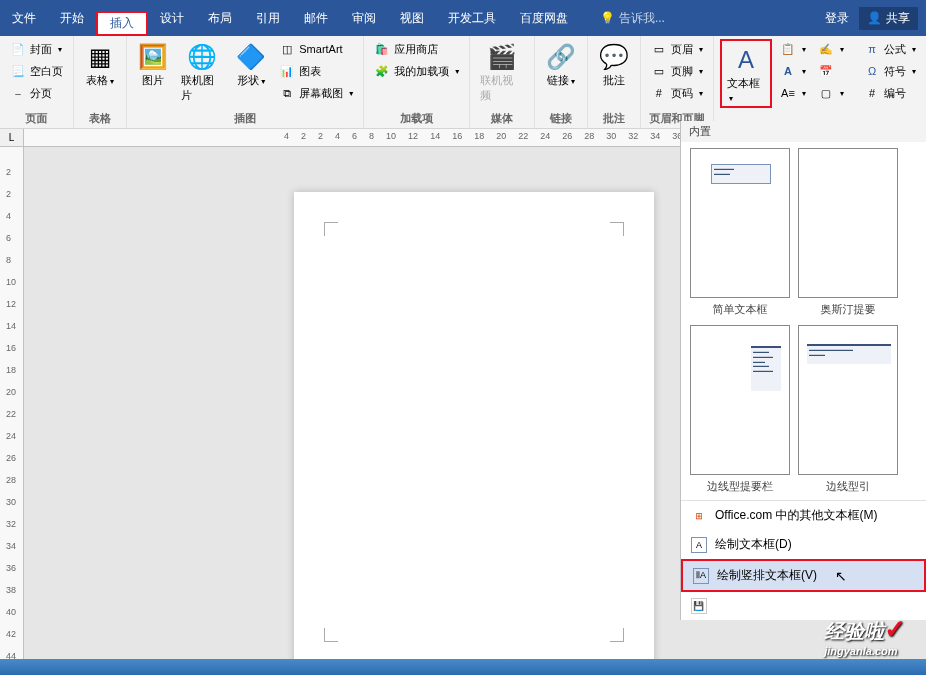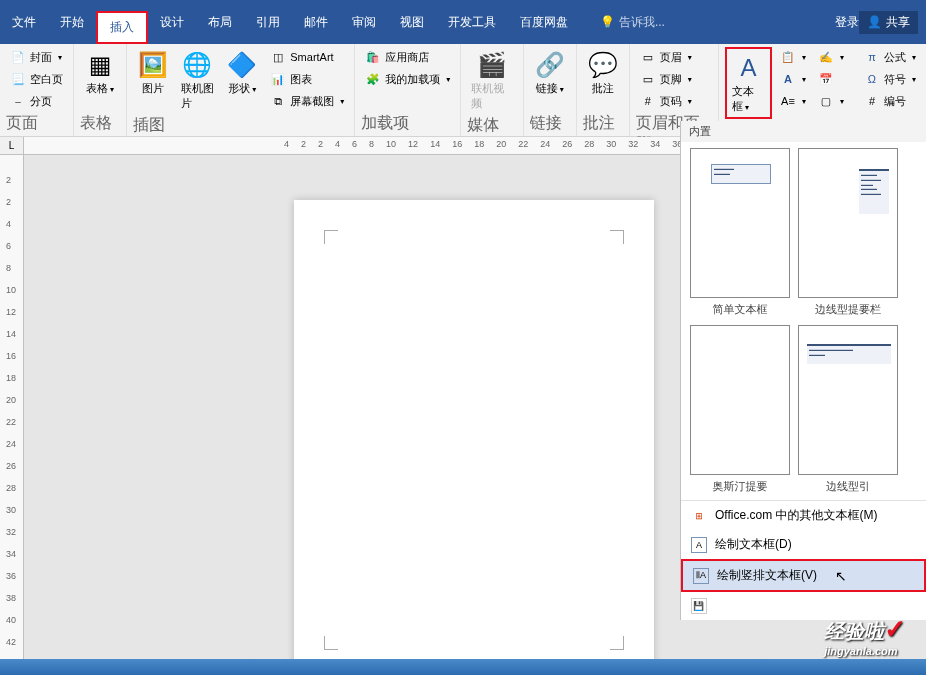--- a/index.html
+++ b/index.html
@@ -1,32 +1,32 @@
 <!DOCTYPE html>
 <html><head>
   <meta charset="utf-8">
   <style>
     * { margin: 0; padding: 0; box-sizing: border-box; font-family: "Microsoft YaHei", sans-serif; }
     body { width: 926px; height: 675px; background: #fff; overflow: hidden; position: relative; }
     
-    .titlebar { height: 44px; background: #2b579a; display: flex; align-items: center; color: #fff; font-size: 12px; }
+    .titlebar { height: 36px; background: #2b579a; display: flex; align-items: center; color: #fff; font-size: 12px; }
     .menu-tabs { display: flex; height: 100%; }
     .menu-tab { padding: 0 12px; display: flex; align-items: center; cursor: pointer; }
     .menu-tab.file { background: #2b579a; }
     .menu-tab.active { background: #fff; color: #2b579a; margin-top: 11px; }
     .menu-tab.highlighted { border: 2px solid #e81123; }
     .tell-me { margin-left: 20px; display: flex; align-items: center; flex: 1; color: #c8d4e8; }
     .tell-me-icon { margin-right: 4px; }
-    .titlebar-right { display: flex; align-items: center; padding-right: 8px; }
+    .titlebar-right { display: flex; align-items: center; gap: 10px; padding-right: 8px; }
     .share-btn { background: #1e3f73; padding: 3px 8px; display: flex; align-items: center; gap: 4px; }
     
     .ribbon { height: 93px; background: #f3f3f3; border-bottom: 1px solid #d4d4d4; display: flex; }
     .ribbon-group { border-right: 1px solid #e1e1e1; padding: 3px 6px 2px; display: flex; flex-direction: column; }
     .ribbon-group-content { flex: 1; display: flex; align-items: flex-start; gap: 4px; }
-    .ribbon-group-label { font-size: 16px; color: #666; padding-top: 2px; }
+    .ribbon-group-label { text-align: center; font-size: 11px; color: #666; padding-top: 2px; font-weight: bold; }
     .ribbon-btn-large { display: flex; flex-direction: column; align-items: center; padding: 2px 4px; cursor: pointer; font-size: 11px; }
     .ribbon-btn-large .icon { width: 32px; height: 32px; display: flex; align-items: center; justify-content: center; font-size: 24px; }
     .ribbon-btn-small { display: flex; align-items: center; gap: 4px; padding: 2px 4px; cursor: pointer; font-size: 11px; white-space: nowrap; }
     .ribbon-btn-small .icon { width: 16px; height: 16px; display: flex; align-items: center; justify-content: center; }
     .ribbon-col { display: flex; flex-direction: column; gap: 2px; }
     .dropdown-arrow { font-size: 8px; margin-left: 2px; }
     .textbox-highlight { border: 2px solid #e81123; padding: 1px; }
     
     .workspace { display: flex; height: 537px; position: relative; }
     .ruler-corner { width: 24px; height: 18px; background: #f0f0f0; border-right: 1px solid #c0c0c0; border-bottom: 1px solid #c0c0c0; display: flex; align-items: center; justify-content: center; font-size: 10px; }
@@ -370,30 +370,30 @@
   <div class="gallery-grid">
     <div class="gallery-item">
       <div class="gallery-thumb">
           <div class="thumb-box" style="top:15px;left:20px;width:60px;height:20px;">
             <div class="thumb-text">▬▬▬▬▬<br>▬▬▬▬</div>
           </div>
         </div>
       <div class="gallery-label">简单文本框</div>
     </div>
     <div class="gallery-item">
+      <div class="gallery-thumb"></div>
+      <div class="gallery-label">奥斯汀提要</div>
+    </div>
+    <div class="gallery-item">
       <div class="gallery-thumb">
           <div class="thumb-box" style="top:20px;right:8px;width:30px;height:45px;border:none;border-top:2px solid #3b5278;">
             <div class="thumb-text">▬▬▬▬<br>▬▬▬▬▬<br>▬▬▬<br>▬▬▬▬<br>▬▬▬▬▬</div>
           </div>
         </div>
       <div class="gallery-label">边线型提要栏</div>
-    </div>
-    <div class="gallery-item">
-      <div class="gallery-thumb"></div>
-      <div class="gallery-label">奥斯汀提要</div>
     </div>
     <div class="gallery-item">
       <div class="gallery-thumb">
           <div class="thumb-box" style="top:18px;left:8px;width:84px;height:20px;border:none;border-top:2px solid #3b5278;">
             <div class="thumb-text">▬▬▬▬▬▬▬▬▬▬▬<br>▬▬▬▬</div>
           </div>
         </div>
       <div class="gallery-label">边线型引</div>
     </div>
   </div>

